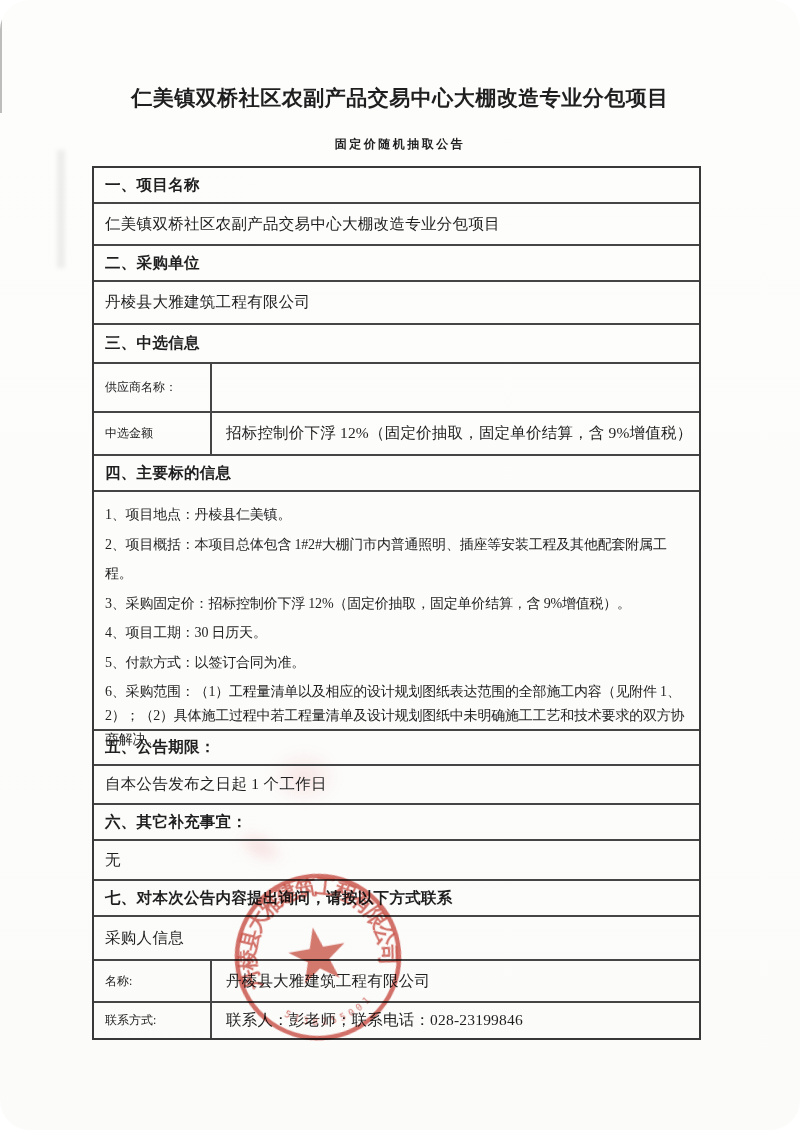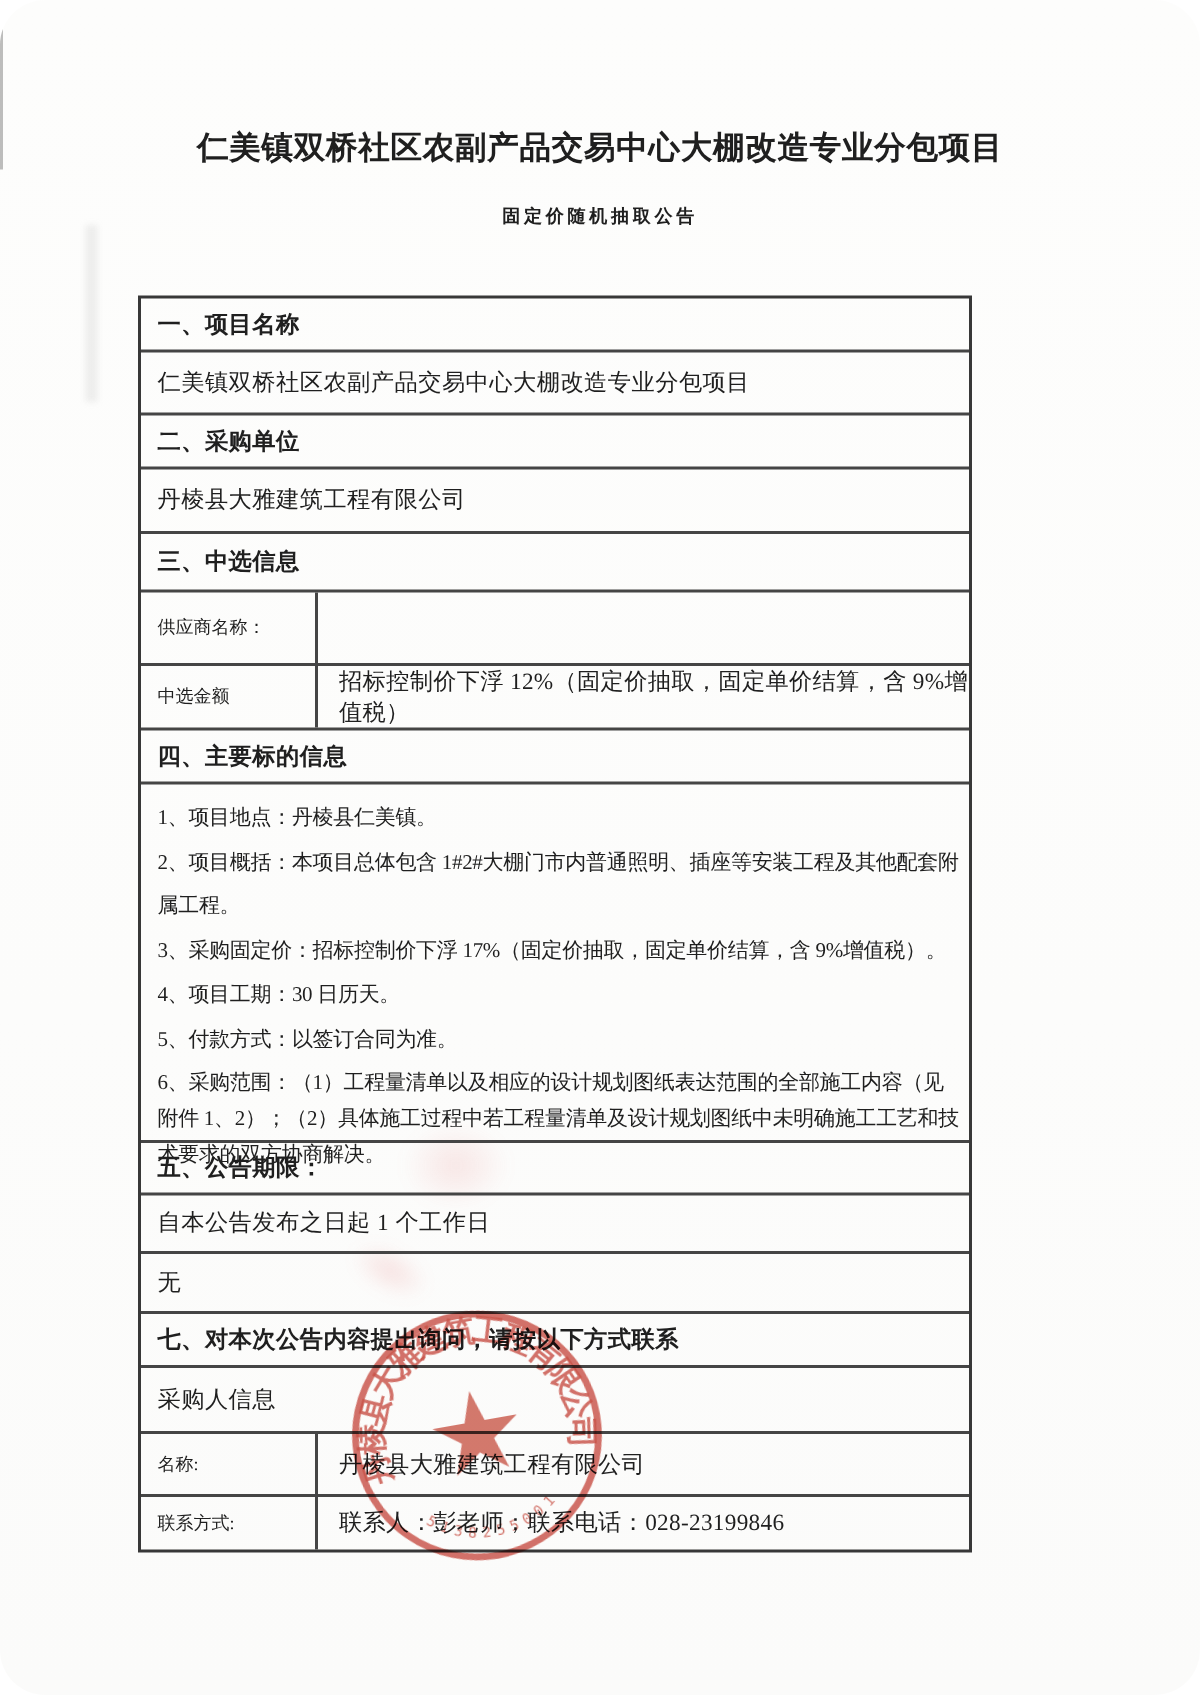--- a/index.html
+++ b/index.html
@@ -18,24 +18,23 @@
   .ink-blob{position:absolute;border-radius:50%;filter:blur(5px);}
   .blob1{left:268px;top:748px;width:72px;height:58px;background:radial-gradient(ellipse,rgba(224,96,96,.14),rgba(224,96,96,0) 70%);}
   .blob2{left:232px;top:832px;width:56px;height:30px;background:radial-gradient(ellipse,rgba(224,90,90,.17),rgba(224,90,90,0) 70%);transform:rotate(28deg);}
 
   .title1{position:absolute;top:84px;left:0;width:100%;text-align:center;
     font-size:21px;font-weight:bold;letter-spacing:.5px;}
   .title2{position:absolute;top:136px;left:0;width:100%;text-align:center;
     font-size:12px;font-weight:bold;letter-spacing:2.5px;}
 
   .tbl{
-    position:absolute;left:92px;top:166px;width:556px;
+    position:absolute;left:92px;top:166px;width:609px;
     border:2px solid #383838;box-sizing:border-box;
     background:transparent;
-    margin-top:31px;
   }
   .row{border-bottom:2px solid #454545;display:flex;align-items:center;box-sizing:border-box;}
   .row:last-child{border-bottom:none;}
   .hdr{font-family:"Liberation Sans","DejaVu Sans",sans-serif;font-weight:bold;
     font-size:15.5px;padding-left:11px;letter-spacing:.3px;}
   .cnt{font-size:15.5px;padding-left:11px;letter-spacing:.3px;}
   .lab{width:105px;align-self:stretch;display:flex;align-items:center;
     border-right:2px solid #454545;padding-left:11px;font-size:12px;flex-shrink:0;}
   .val{flex:1;display:flex;align-items:center;padding-left:14px;font-size:15.5px;letter-spacing:.2px;}
   .items{display:block;padding:8px 6px 15px 11px;}
@@ -80,30 +79,33 @@
     <div class="row" style="height:43px">
       <span class="lab">中选金额</span>
       <span class="val">招标控制价下浮 12%（固定价抽取，固定单价结算，含 9%增值税）</span>
     </div>
     <div class="row" style="height:36px">
       <span class="hdr">四、主要标的信息</span>
     </div>
     <div class="row items" style="height:239px">
       <p>1、项目地点：丹棱县仁美镇。</p>
       <p>2、项目概括：本项目总体包含 1#2#大棚门市内普通照明、插座等安装工程及其他配套附属工程。</p>
-      <p>3、采购固定价：招标控制价下浮 17%（固定价抽取，固定单价结算，含 9%增值税）。</p>
+      <p>3、采购固定价：招标控制价下浮 12%（固定价抽取，固定单价结算，含 9%增值税）。</p>
       <p>4、项目工期：30 日历天。</p>
       <p>5、付款方式：以签订合同为准。</p>
       <p class="multi">6、采购范围：（1）工程量清单以及相应的设计规划图纸表达范围的全部施工内容（见附件 1、2）；（2）具体施工过程中若工程量清单及设计规划图纸中未明确施工工艺和技术要求的双方协商解决。</p>
     </div>
     <div class="row" style="height:35px">
       <span class="hdr">五、公告期限：</span>
     </div>
     <div class="row" style="height:39px">
       <span class="cnt">自本公告发布之日起 1 个工作日</span>
+    </div>
+    <div class="row" style="height:36px">
+      <span class="hdr">六、其它补充事宜：</span>
     </div>
     <div class="row" style="height:40px">
       <span class="cnt">无</span>
     </div>
     <div class="row" style="height:36px">
       <span class="hdr">七、对本次公告内容提出询问，请按以下方式联系</span>
     </div>
     <div class="row" style="height:44px">
       <span class="cnt">采购人信息</span>
     </div>

